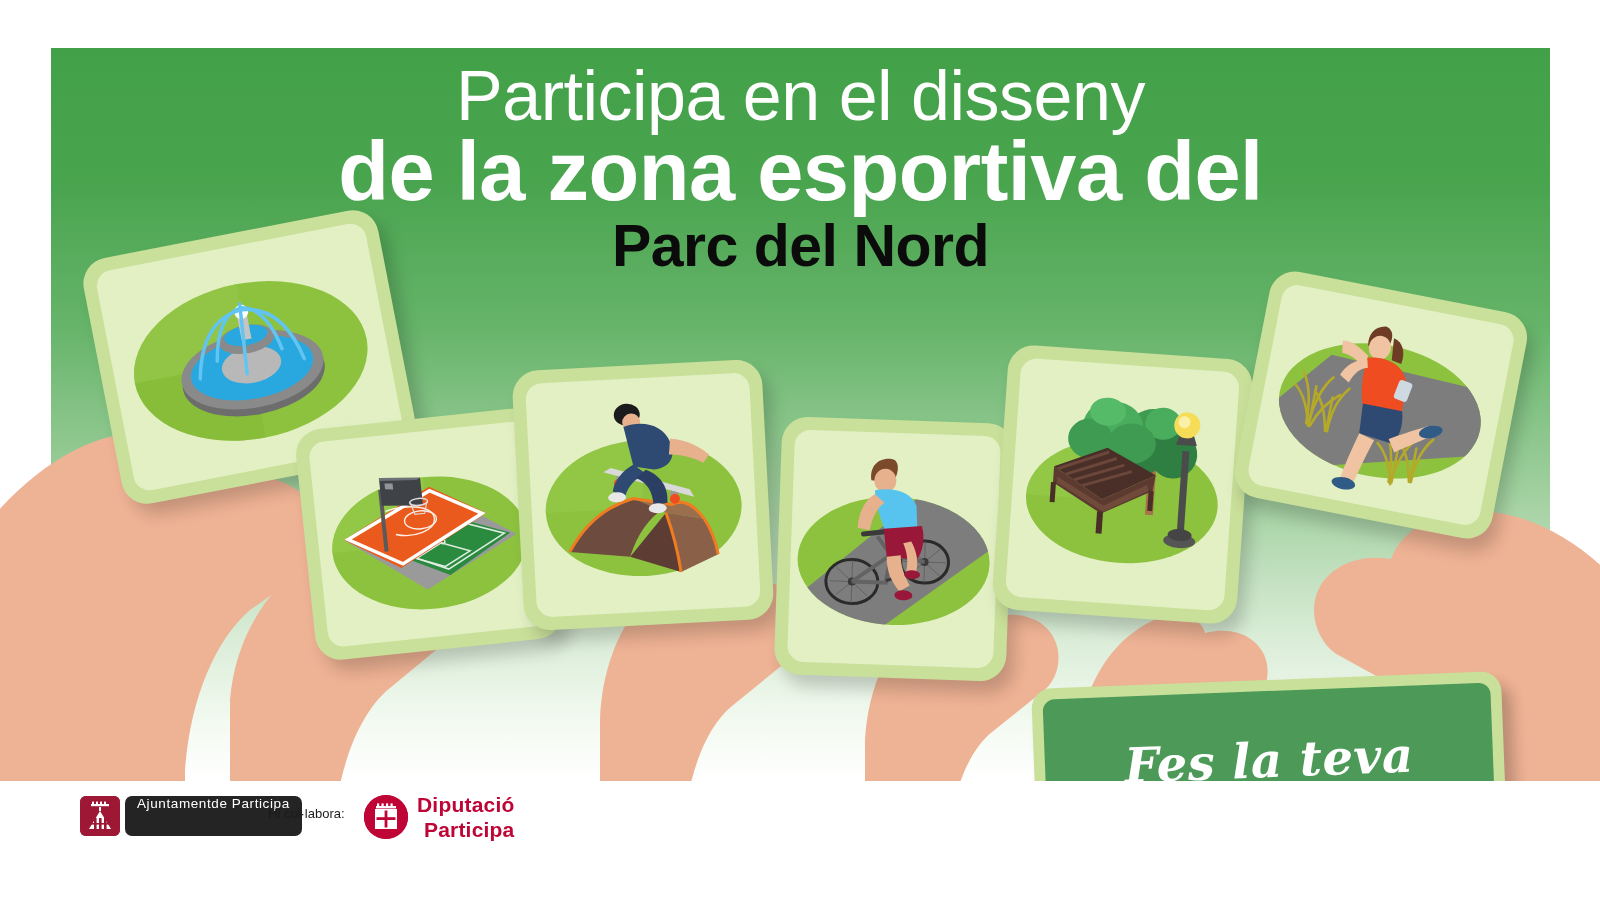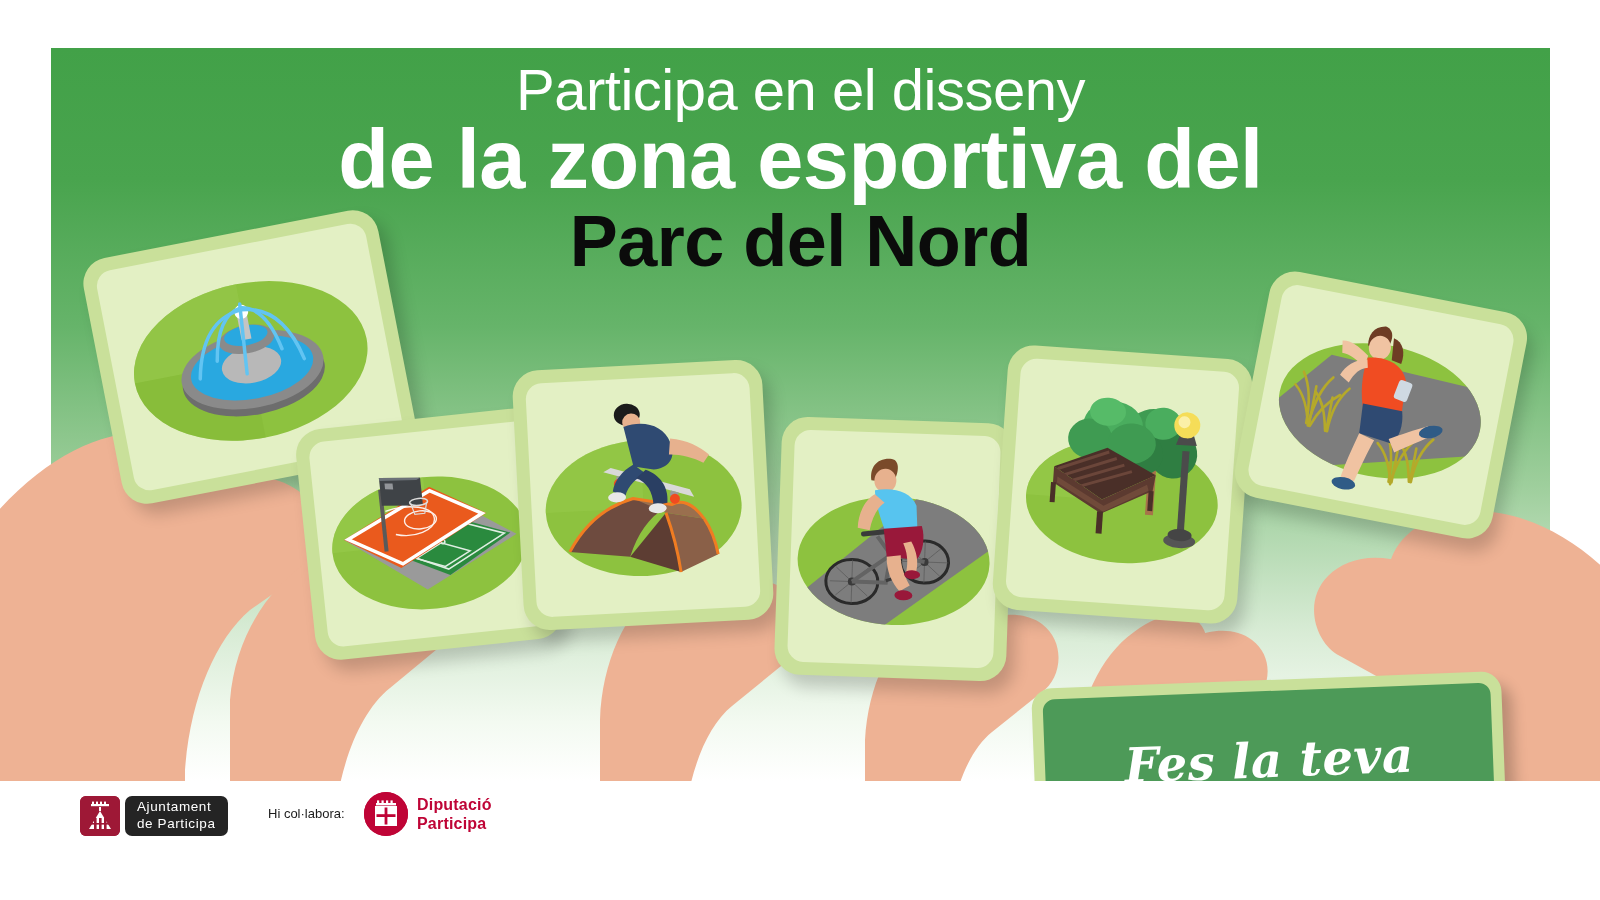--- a/index.html
+++ b/index.html
@@ -10,23 +10,23 @@
   .panel{
     position:absolute;left:51px;top:48px;width:1499px;height:733px;
     background:linear-gradient(to bottom,#42a148 0%,#49a44e 18%,#66b46a 38%,#9fcf9d 60%,#d9ecd6 80%,#f3faf1 92%,#ffffff 100%);
   }
 
   
   .headline{
     position:absolute;left:51px;top:62px;width:1499px;text-align:center;
     line-height:0.98;letter-spacing:-0.5px;pointer-events:none;
   }
-  .hl-line{display:block;color:#ffffff;font-size:58px;font-weight:400;}
+  .hl-line{display:block;color:#ffffff;font-size:70px;font-weight:400;}
   .hl-line2{display:block;color:#ffffff;font-size:83px;font-weight:700;}
-  .hl-bold{display:block;color:#0b0b0b;font-size:72px;font-weight:700;margin-top:6px;}
+  .hl-bold{display:block;color:#0b0b0b;font-size:59px;font-weight:700;margin-top:6px;}
 
   
   .card{
     position:absolute;border-radius:26px;
     background:#c9e09a;
     box-shadow:8px 12px 16px rgba(0,0,0,0.18);
   }
   .card .inner{
     position:absolute;inset:13px;border-radius:16px;background:#e3f0c4;overflow:hidden;
   }
@@ -53,26 +53,26 @@
   .cta-text{
     color:#ffffff;font-family:"DejaVu Serif",serif;font-style:italic;font-weight:700;
     font-size:48px;line-height:1.12;text-align:center;letter-spacing:0.5px;
   }
 
   
   .footer{position:absolute;left:0;top:781px;width:1600px;height:119px;background:#ffffff;}
   .logo-sbd{position:absolute;left:80px;top:796px;display:flex;align-items:center;gap:5px;}
   .sbd-crest{width:40px;height:40px;border-radius:6px;background:#9e1836;position:relative;}
   .sbd-name{height:40px;border-radius:7px;background:#242424;color:#ffffff;
-    display:flex;flex-direction:column;justify-content:center;padding:0 12px;
+    display:flex;justify-content:center;padding:0 12px;
     font-size:13.5px;line-height:1.23;letter-spacing:0.6px;font-weight:400;}
   .collab{position:absolute;left:268px;top:798px;font-size:13px;color:#1b1b1b;margin-top:8px;}
   .logo-dip{position:absolute;left:364px;top:792px;display:flex;align-items:center;gap:9px;}
   .dip-crest{width:44px;height:44px;border-radius:50%;background:#bf0436;position:relative;}
-  .dip-name{color:#bf0436;font-size:16px;font-weight:700;line-height:1.2;letter-spacing:0.2px;}
+  .dip-name{color:#bf0436;font-size:21px;font-weight:700;line-height:1.2;letter-spacing:0.2px;text-align:right;}
 
   svg{display:block;}
 </style>
 </head>
 <body>
 
 <div class="stage">
 
   <div class="panel"></div>
 

